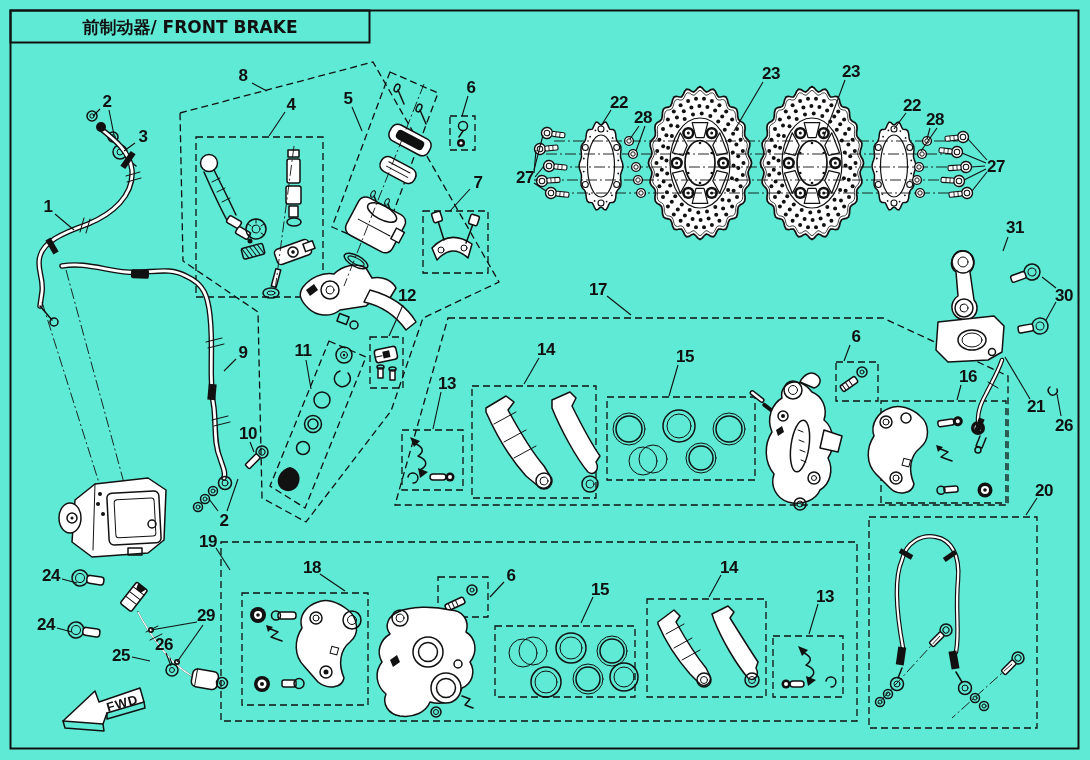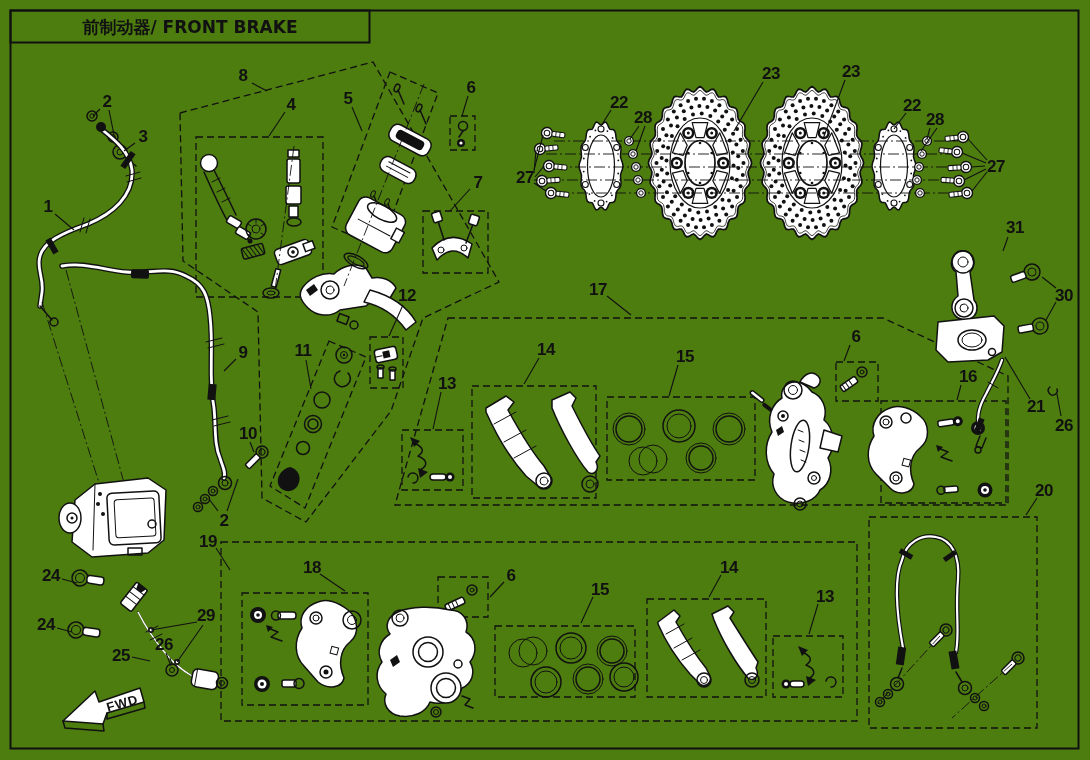--- a/index.html
+++ b/index.html
@@ -1,16 +1,16 @@
 <!DOCTYPE html>
 <html><head>
 <meta charset="utf-8">
 <style>
   html,body{margin:0;padding:0;background:#fff;}
-  .page{position:relative;width:1090px;height:760px;background:#4d7c0f;overflow:hidden;
+  .page{position:relative;width:1090px;height:760px;background:#5eead4;overflow:hidden;
         font-family:"Liberation Sans",sans-serif;}
   svg{position:absolute;left:0;top:0;}
   .ln{fill:none;stroke:#111;stroke-width:1.5;stroke-linecap:round;stroke-linejoin:round;}
   .thin{fill:none;stroke:#111;stroke-width:1;stroke-linecap:round;}
   .wf{fill:#fff;stroke:#111;stroke-width:1.5;stroke-linejoin:round;}
   .bf{fill:#111;stroke:none;}
   .dbox{fill:none;stroke:#111;stroke-width:1.3;stroke-dasharray:7 4;}
   .dd{fill:none;stroke:#111;stroke-width:0.9;stroke-dasharray:11 3 2 3;}
   .hose{fill:none;stroke:#111;stroke-width:5.5;stroke-linecap:round;}
   .hosein{fill:none;stroke:#fff;stroke-width:2.8;stroke-linecap:round;}

